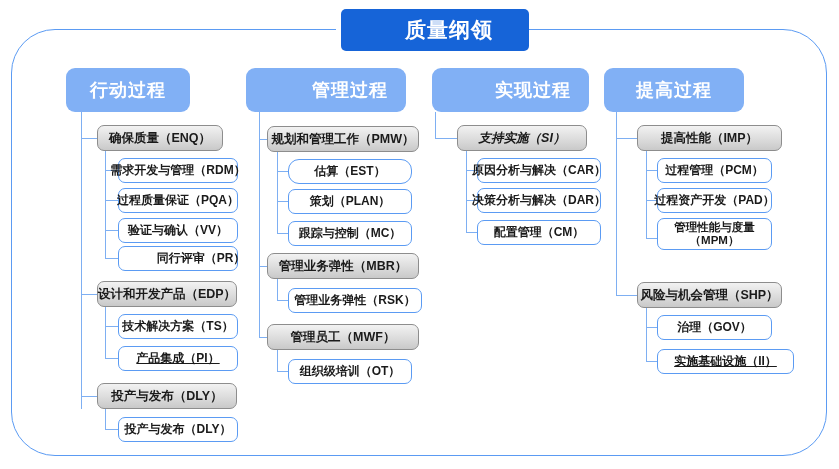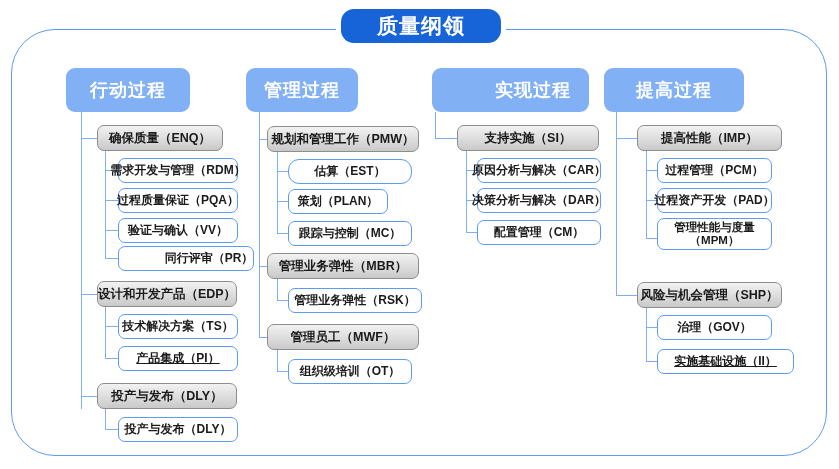--- a/index.html
+++ b/index.html
@@ -26,28 +26,29 @@
     position:absolute;
     left:336px; top:22px;
     width:170px; height:16px;
     background:#ffffff;
   }
 
   
   #root-title{
     position:absolute;
     left:341px; top:9px;
-    width:160px; height:34px;
+    width:160px; height:42px;
     background:#1664d8;
-    border-radius:13px;
+    border-radius:5px;
     display:flex;align-items:center;justify-content:center;
     color:#ffffff;
     font-size:21px; font-weight:bold;
     letter-spacing:1px;
     z-index:5;
+    padding-left:28px;
   }
 
   
   .cat{
     position:absolute;
     height:44px;
     background:#81b0f5;
     border-radius:9px;
     display:flex;align-items:center;justify-content:center;
     color:#ffffff;
@@ -97,40 +98,40 @@
 </style>
 </head>
 <body>
 
 <div id="frame"></div>
 <div id="frame-gap"></div>
 
 <div id="root-title">质量纲领</div>
 
 <div class="cat" style="left:66px;  top:68px; width:124px;">行动过程</div>
-<div class="cat" style="left:246px; top:68px; width:112px;">管理过程</div>
+<div class="cat" style="left:246px; top:68px; width:112px;padding-left:48px;">管理过程</div>
 <div class="cat" style="left:432px; top:68px; width:112px;padding-left:45px;">实现过程</div>
 <div class="cat" style="left:604px; top:68px; width:140px;">提高过程</div>
 
 <div class="vline" style="left:81px; top:112px; height:297px;"></div>
 <div class="hline" style="left:81px; top:138px; width:16px;"></div>
 <div class="hline" style="left:81px; top:294px; width:16px;"></div>
 <div class="hline" style="left:81px; top:396px; width:16px;"></div>
 
 <div class="grp" style="left:97px; top:125px; width:126px;">确保质量（ENQ）</div>
 
 <div class="vline" style="left:105px; top:151px; height:107px;"></div>
 <div class="hline" style="left:105px; top:170px; width:13px;"></div>
 <div class="hline" style="left:105px; top:200px; width:13px;"></div>
 <div class="hline" style="left:105px; top:230px; width:13px;"></div>
 <div class="hline" style="left:105px; top:258px; width:13px;"></div>
 <div class="leaf" style="left:118px; top:158px; width:120px;">需求开发与管理（RDM）</div>
 <div class="leaf" style="left:118px; top:188px; width:120px;">过程质量保证（PQA）</div>
 <div class="leaf" style="left:118px; top:218px; width:120px;">验证与确认（VV）</div>
-<div class="leaf" style="left:118px; top:246px; width:136px;padding-left:46px;">同行评审（PR）</div>
+<div class="leaf" style="left:118px; top:246px; width:120px;padding-left:46px;">同行评审（PR）</div>
 
 <div class="grp" style="left:97px; top:281px; width:140px;">设计和开发产品（EDP）</div>
 <div class="vline" style="left:105px; top:307px; height:52px;"></div>
 <div class="hline" style="left:105px; top:326px; width:13px;"></div>
 <div class="hline" style="left:105px; top:358px; width:13px;"></div>
 <div class="leaf" style="left:118px; top:314px; width:120px;">技术解决方案（TS）</div>
 <div class="leaf" style="left:118px; top:346px; width:120px;text-decoration:underline;">产品集成（PI）</div>
 
 <div class="grp" style="left:97px; top:383px; width:140px;">投产与发布（DLY）</div>
 <div class="vline" style="left:105px; top:409px; height:21px;"></div>
@@ -141,37 +142,37 @@
 <div class="hline" style="left:259px; top:139px; width:8px;"></div>
 <div class="hline" style="left:259px; top:266px; width:8px;"></div>
 <div class="hline" style="left:259px; top:337px; width:8px;"></div>
 
 <div class="grp" style="left:267px; top:126px; width:152px;">规划和管理工作（PMW）</div>
 <div class="vline" style="left:277px; top:152px; height:82px;"></div>
 <div class="hline" style="left:277px; top:171px; width:11px;"></div>
 <div class="hline" style="left:277px; top:201px; width:11px;"></div>
 <div class="hline" style="left:277px; top:233px; width:11px;"></div>
 <div class="leaf" style="left:288px; top:159px; width:124px;border-radius:11px;">估算（EST）</div>
-<div class="leaf" style="left:288px; top:189px; width:100px;">策划（PLAN）</div>
+<div class="leaf" style="left:288px; top:189px; width:124px;">策划（PLAN）</div>
 <div class="leaf" style="left:288px; top:221px; width:124px;">跟踪与控制（MC）</div>
 
 <div class="grp" style="left:267px; top:253px; width:152px;">管理业务弹性（MBR）</div>
 <div class="vline" style="left:277px; top:279px; height:22px;"></div>
 <div class="hline" style="left:277px; top:300px; width:11px;"></div>
 <div class="leaf" style="left:288px; top:288px; width:134px;">管理业务弹性（RSK）</div>
 
 <div class="grp" style="left:267px; top:324px; width:152px;">管理员工（MWF）</div>
 <div class="vline" style="left:277px; top:350px; height:22px;"></div>
 <div class="hline" style="left:277px; top:371px; width:11px;"></div>
 <div class="leaf" style="left:288px; top:359px; width:124px;">组织级培训（OT）</div>
 
 <div class="vline" style="left:435px; top:112px; height:27px;"></div>
 <div class="hline" style="left:435px; top:138px; width:22px;"></div>
 
-<div class="grp" style="left:457px; top:125px; width:142px;">支持实施（SI）</div>
+<div class="grp" style="left:457px; top:125px; width:130px;font-style:italic;">支持实施（SI）</div>
 <div class="vline" style="left:466px; top:151px; height:82px;"></div>
 <div class="hline" style="left:466px; top:170px; width:11px;"></div>
 <div class="hline" style="left:466px; top:200px; width:11px;"></div>
 <div class="hline" style="left:466px; top:232px; width:11px;"></div>
 <div class="leaf" style="left:477px; top:158px; width:124px;">原因分析与解决（CAR）</div>
 <div class="leaf" style="left:477px; top:188px; width:124px;">决策分析与解决（DAR）</div>
 <div class="leaf" style="left:477px; top:220px; width:124px;">配置管理（CM）</div>
 
 <div class="vline" style="left:616px; top:112px; height:184px;"></div>
 <div class="hline" style="left:616px; top:138px; width:21px;"></div>

